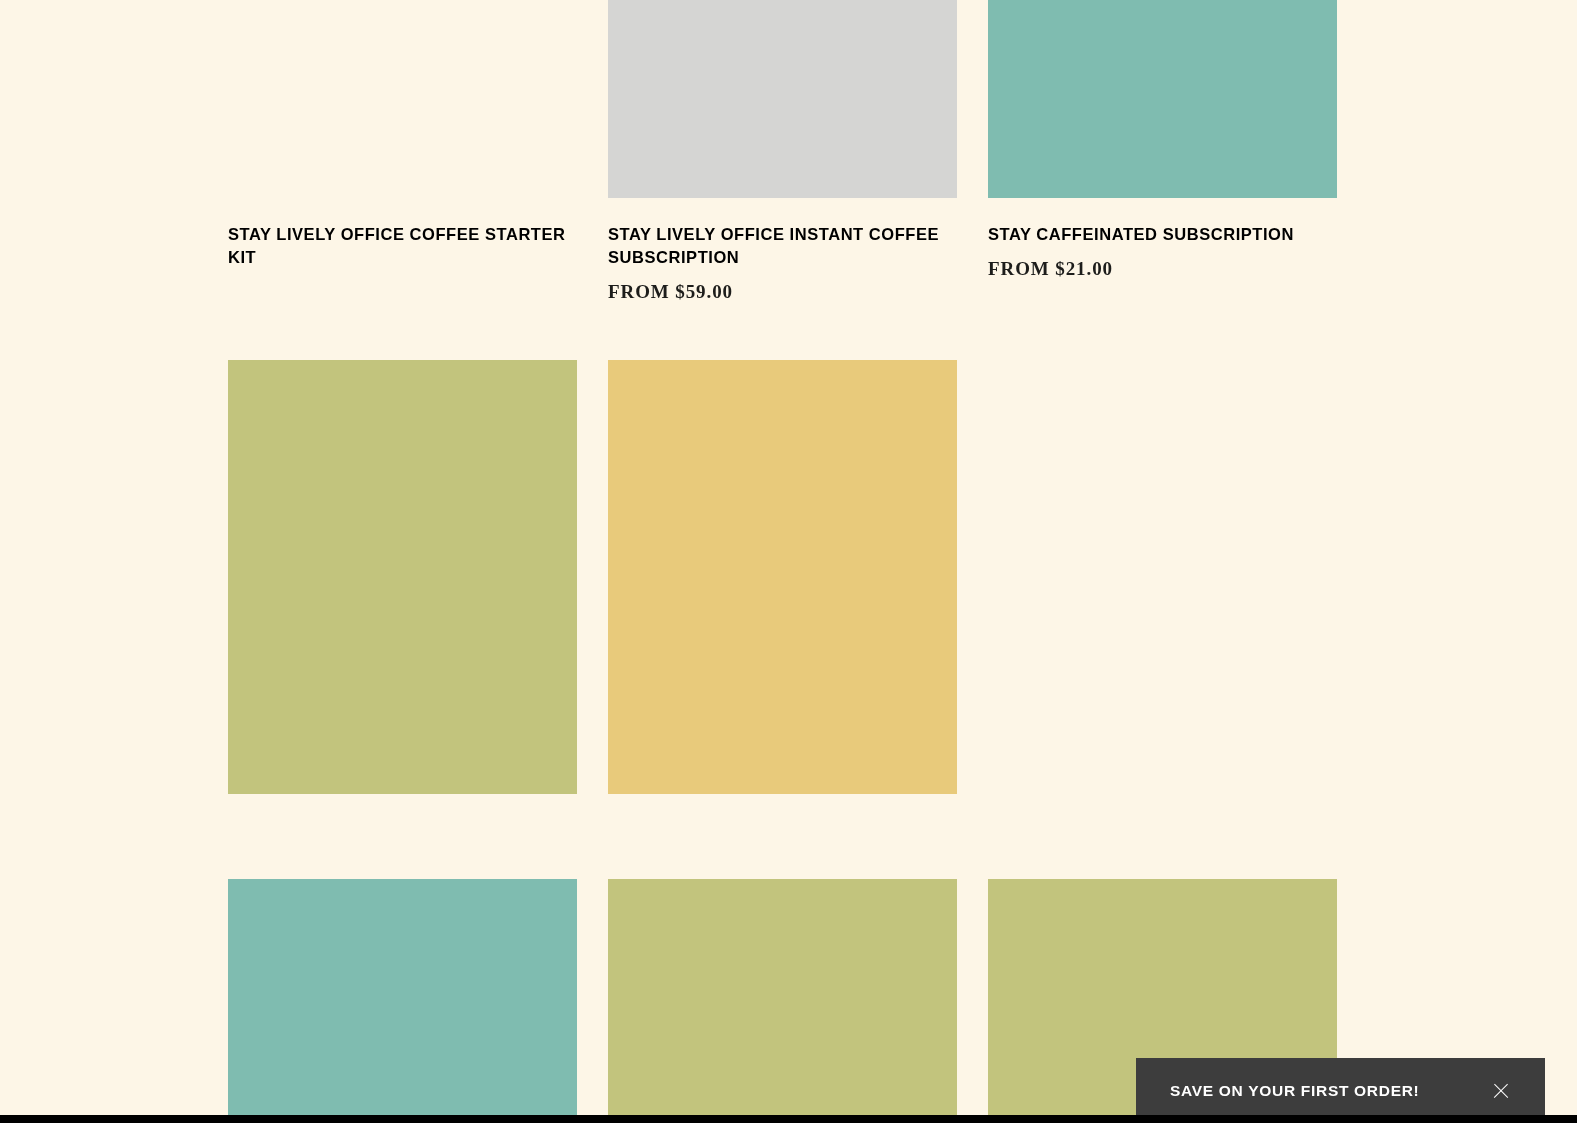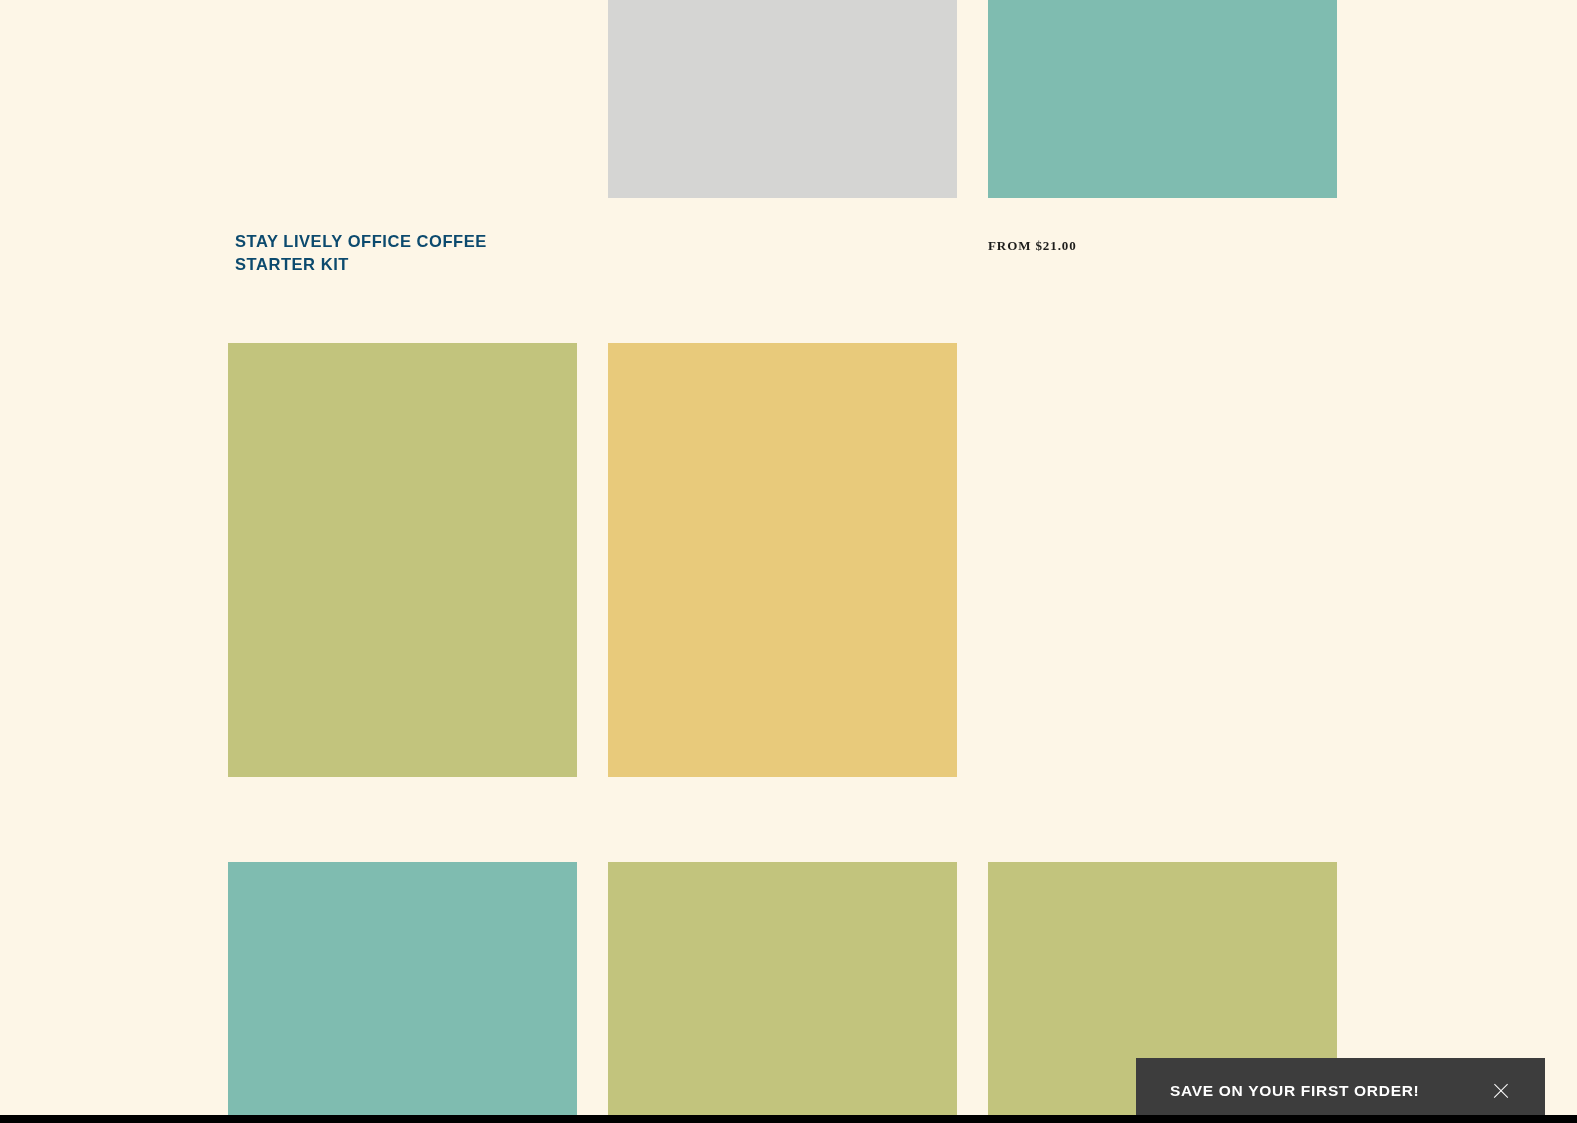--- a/index.html
+++ b/index.html
@@ -46,30 +46,30 @@
   .product-info {
     padding-top: 25px;
   }
 
   .product-title {
     font-family: "Liberation Sans", sans-serif;
     font-weight: bold;
     font-size: 16.5px;
     letter-spacing: 0.55px;
     line-height: 23px;
-    color: #0c4a6e;
+    color: #000000;
     text-transform: uppercase;
-    margin: 7px;
+    margin: 0;
     cursor: pointer;
   }
 
   .product-price {
     font-family: "Liberation Serif", serif;
     font-weight: bold;
-    font-size: 13px;
+    font-size: 19px;
     letter-spacing: 0.9px;
     line-height: 16px;
     color: #1d1d1b;
     margin: 0;
     padding-top: 15px;
     text-transform: uppercase;
   }
 
   .row-spacer { height: 60px; }
 
@@ -139,25 +139,30 @@
   <div class="grid-row">
     <div class="product-card">
       <div class="product-media" style="background:#fdf6e7;"></div>
       <div class="product-info">
         <h3 class="product-title">STAY LIVELY OFFICE COFFEE STARTER KIT</h3>
       </div>
     </div>
 
     <div class="product-card">
       <div class="product-media" style="background:#d5d5d3;"></div>
+      <div class="product-info">
+        <h3 class="product-title">STAY LIVELY OFFICE INSTANT COFFEE SUBSCRIPTION</h3>
+        <p class="product-price">FROM $59.00</p>
+      </div>
     </div>
 
     <div class="product-card">
       <div class="product-media" style="background:#7fbcb0;"></div>
       <div class="product-info">
+        <h3 class="product-title">STAY CAFFEINATED SUBSCRIPTION</h3>
         <p class="product-price">FROM $21.00</p>
       </div>
     </div>
   </div>
 
   <div class="row-spacer"></div>
 
   <div class="grid-row">
     <div class="product-card">
       <div class="product-media" style="background:#c2c47d;"></div>

